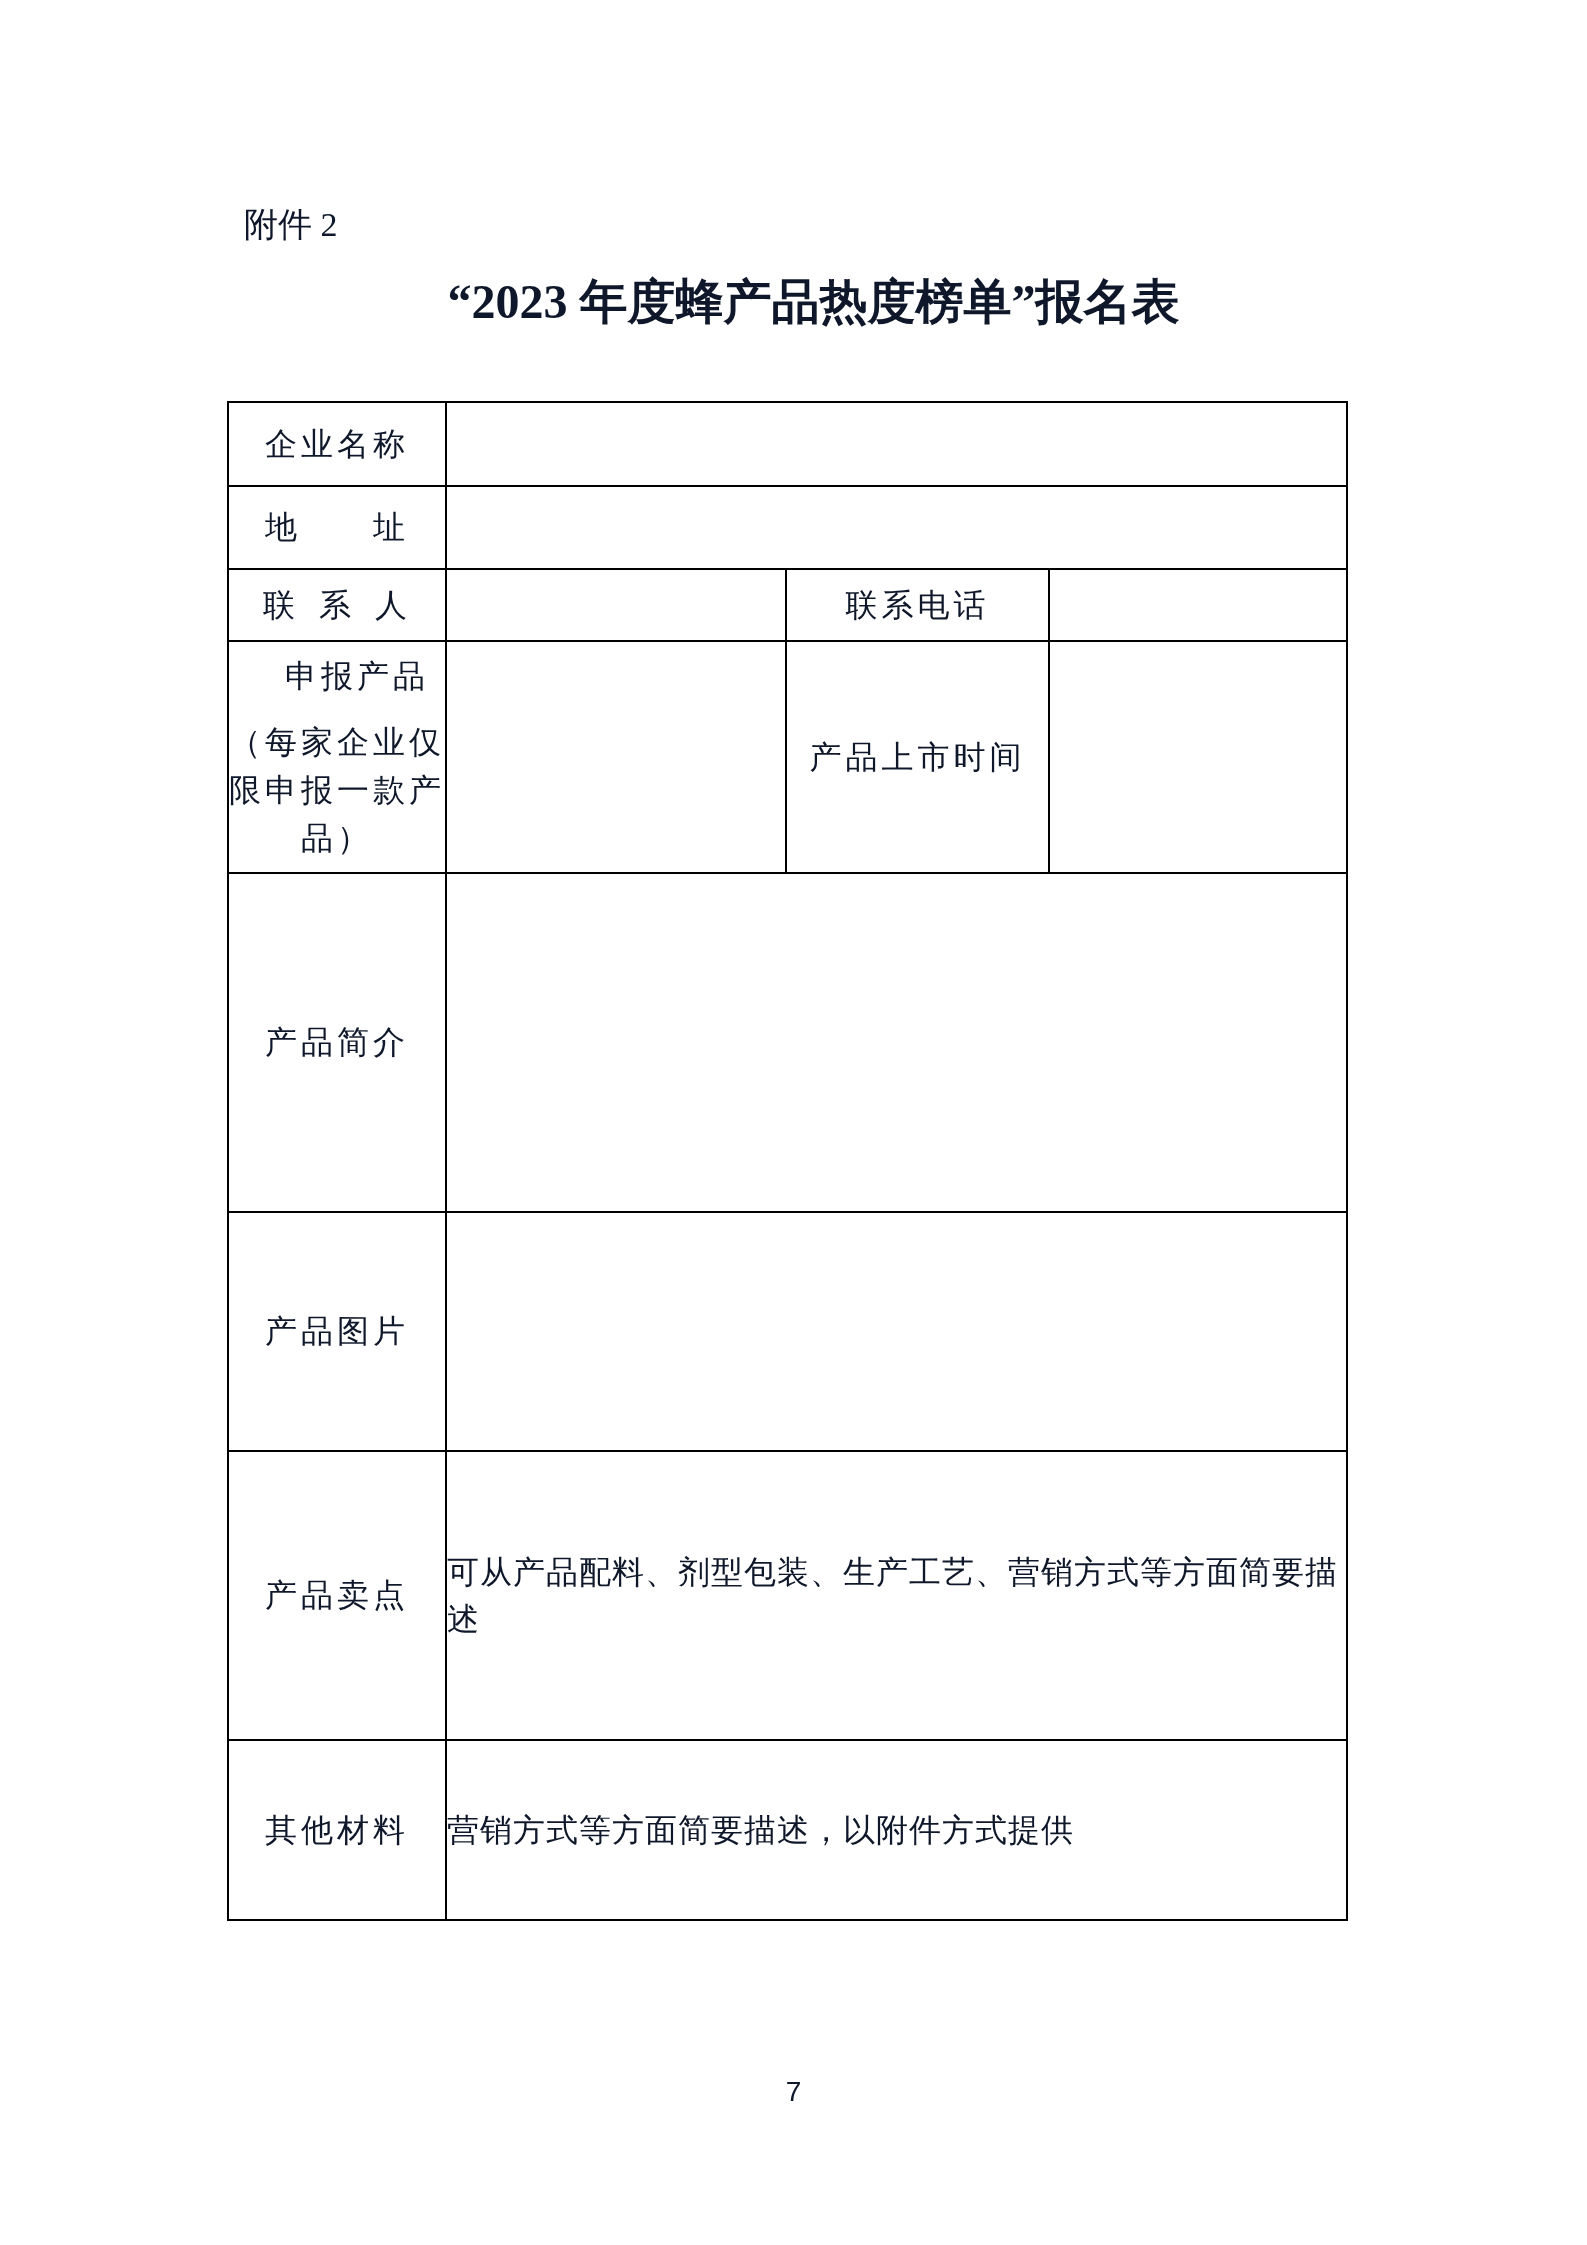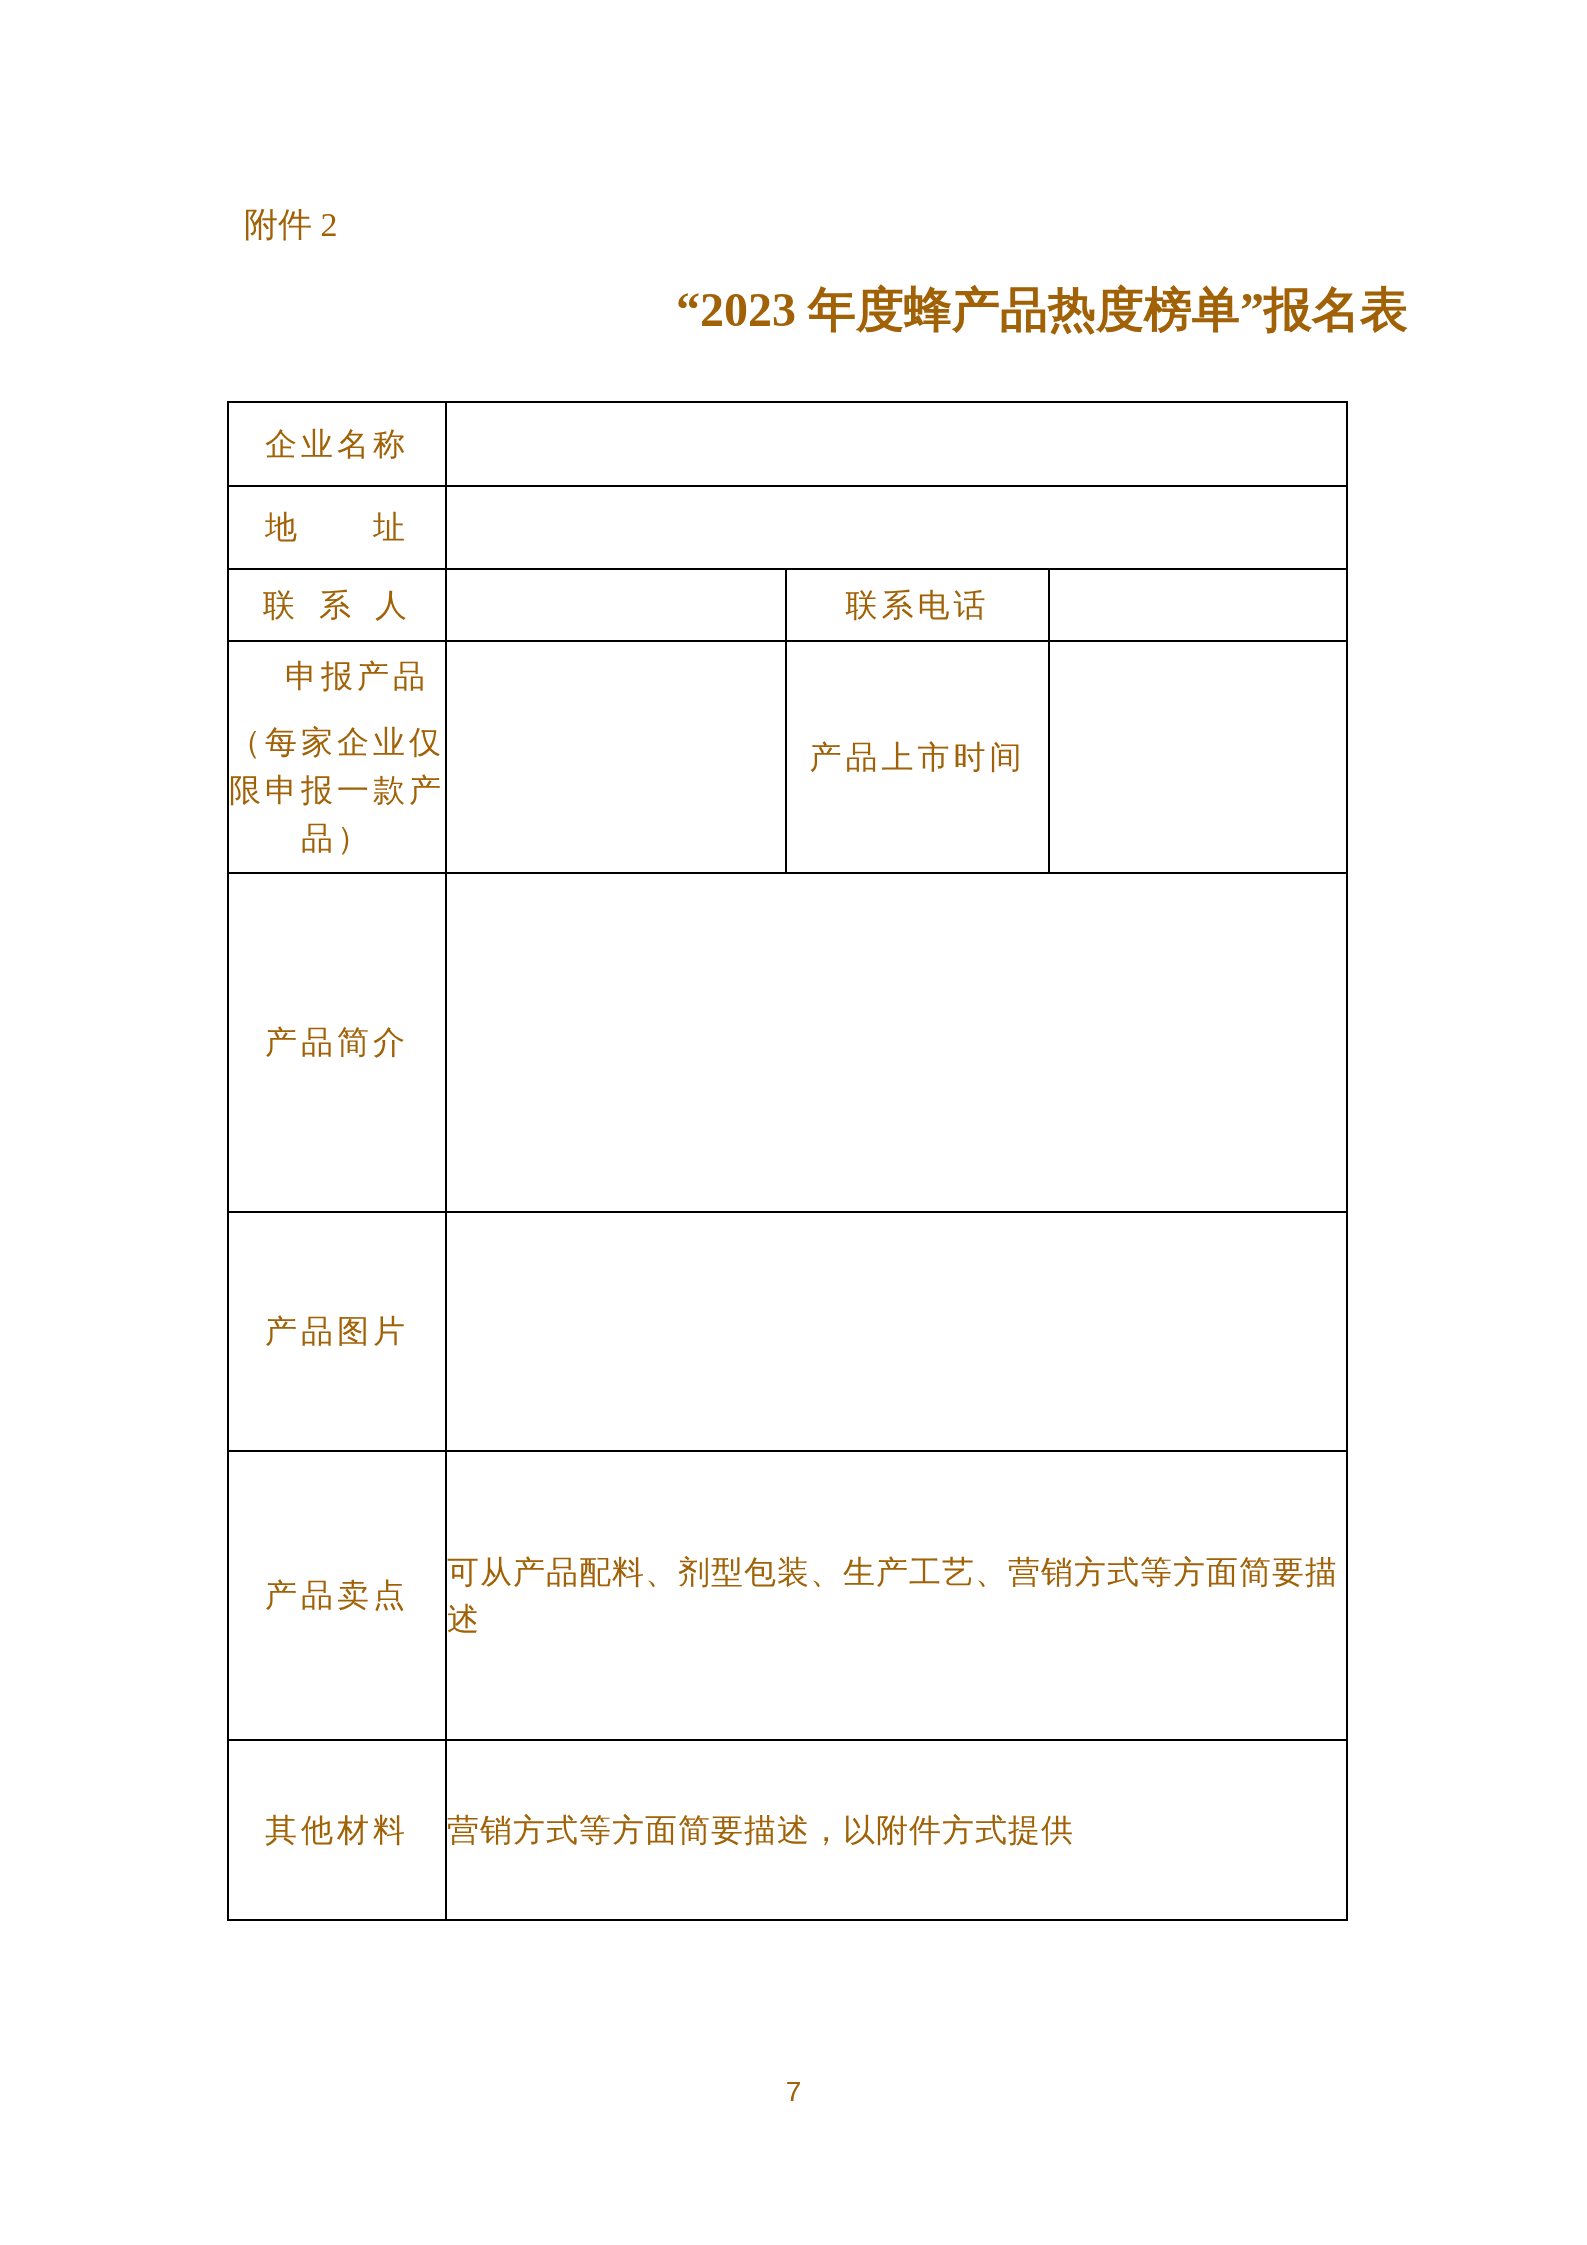--- a/index.html
+++ b/index.html
@@ -5,41 +5,41 @@
   html, body {
     margin: 0;
     padding: 0;
     background: #ffffff;
   }
   .page {
     position: relative;
     width: 1587px;
     height: 2245px;
     background: #ffffff;
-    color: #a16207;
+    color: #0f172a;
     font-family: "Liberation Serif", "DejaVu Serif", serif;
     overflow: hidden;
   }
   .attachment {
     position: absolute;
     left: 244px;
     top: 206px;
     font-size: 34px;
     line-height: 1.1;
     white-space: pre;
   }
   .title {
     position: absolute;
     left: 227px;
     top: 274px;
     width: 1173px;
-    margin: 8px;
+    margin: 0;
     font-size: 48px;
     font-weight: 700;
-    text-align: right;
+    text-align: center;
     line-height: 1.15;
     white-space: nowrap;
   }
   .form-table {
     position: absolute;
     left: 227px;
     top: 401px;
     width: 1119px;
     border-collapse: collapse;
     table-layout: fixed;

